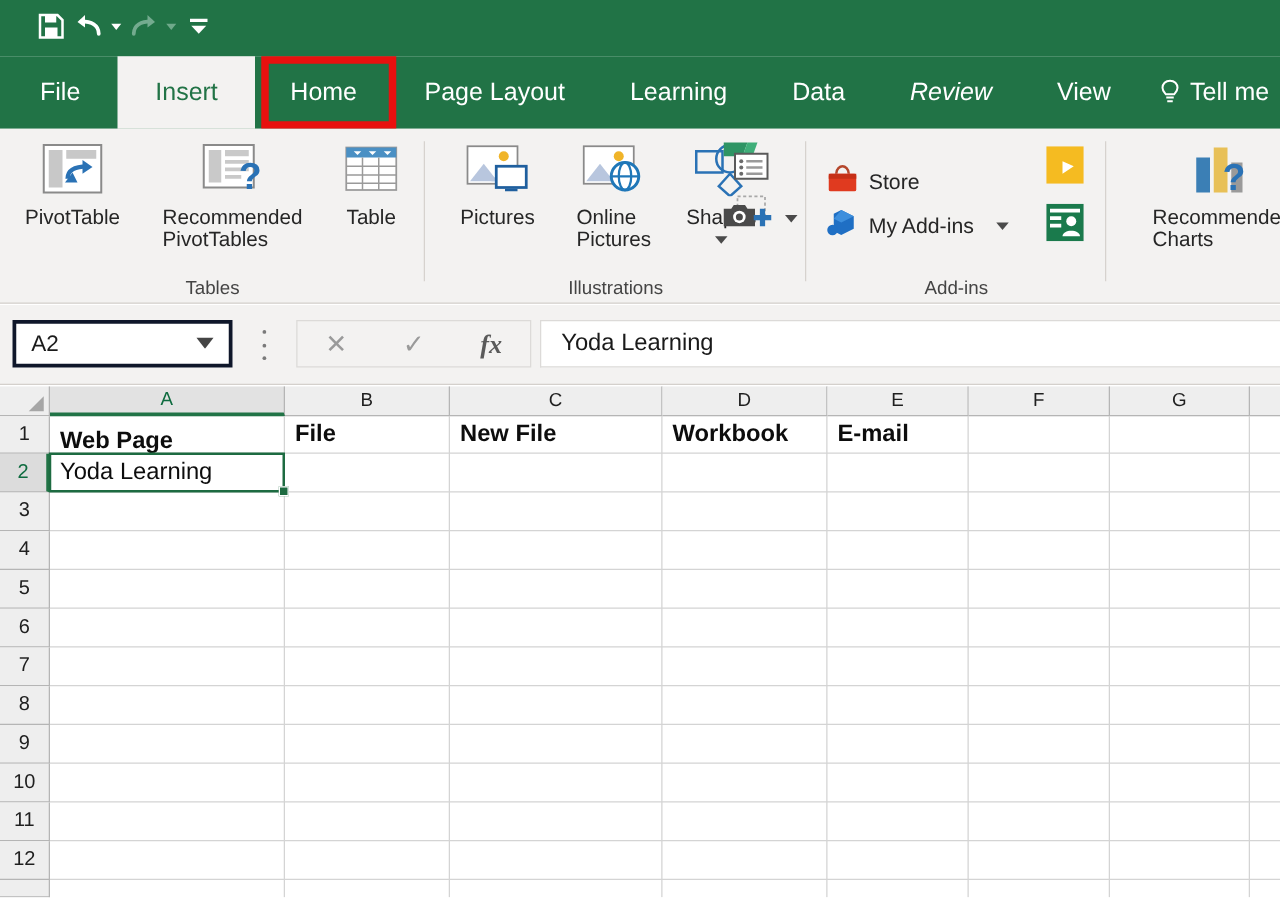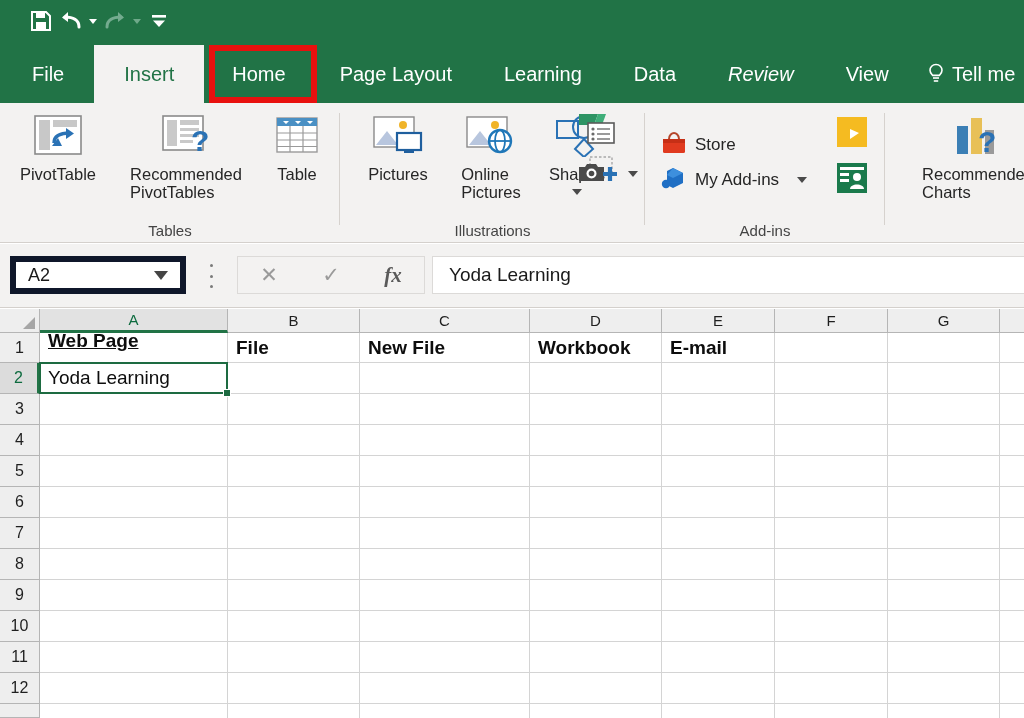--- a/index.html
+++ b/index.html
@@ -103,21 +103,21 @@
   }
 
   
   .fbar {
     position: absolute; top: 244px; left: 0; width: 1024px; height: 64px;
     background: #f3f2f1;
     border-bottom: 1px solid #d4d0cc;
   }
   .namebox {
     position: absolute; top: 12px; left: 10px; width: 176px; height: 38px;
-    background: #ffffff; border: 6px solid #0f172a;
+    background: #ffffff; border: 3px solid #0f172a;
     display: flex; align-items: center;
   }
   .namebox .val { font-size: 18px; color: #1a1a1a; padding-left: 12px; flex: 1; }
   .namebox .cv { padding-right: 12px; }
   .vdots {
     position: absolute; top: 20px; left: 206px; width: 10px; height: 24px;
     display: flex; flex-direction: column; align-items: center; justify-content: space-between;
   }
   .vdots i { width: 3px; height: 3px; background: #7a7a7a; border-radius: 50%; display:block; }
   .fb-btns {
@@ -519,21 +519,21 @@
       <div class="hline" style="top:122px;"></div>
       <div class="hline" style="top:153px;"></div>
       <div class="hline" style="top:184px;"></div>
       <div class="hline" style="top:215px;"></div>
       <div class="hline" style="top:246px;"></div>
       <div class="hline" style="top:277px;"></div>
       <div class="hline" style="top:308px;"></div>
       <div class="hline" style="top:339px;"></div>
       <div class="hline" style="top:370px;"></div>
 
-      <div class="cell b" style="left:0px;   top:0px;  width:187px; height:16px;text-decoration:underline;">Web Page</div>
+      <div class="cell b" style="left:0px;   top:12px;  width:187px; height:16px;">Web Page</div>
       <div class="cell b" style="left:188px; top:0px;  width:131px; height:29px;">File</div>
       <div class="cell b" style="left:490px; top:0px;  width:131px; height:29px;">Workbook</div>
       <div class="cell b" style="left:320px; top:0px;  width:169px; height:29px;">New File</div>
       <div class="cell b" style="left:622px; top:0px;  width:112px; height:29px;">E-mail</div>
       <div class="cell" style="left:0px;   top:30px; width:187px; height:30px;">Yoda Learning</div>
 
       <div class="selbox" style="left:-1px; top:29px; width:189px; height:32px;"></div>
       <div class="fillhandle" style="left:183px; top:56px;"></div>
     </div>
   </div>

